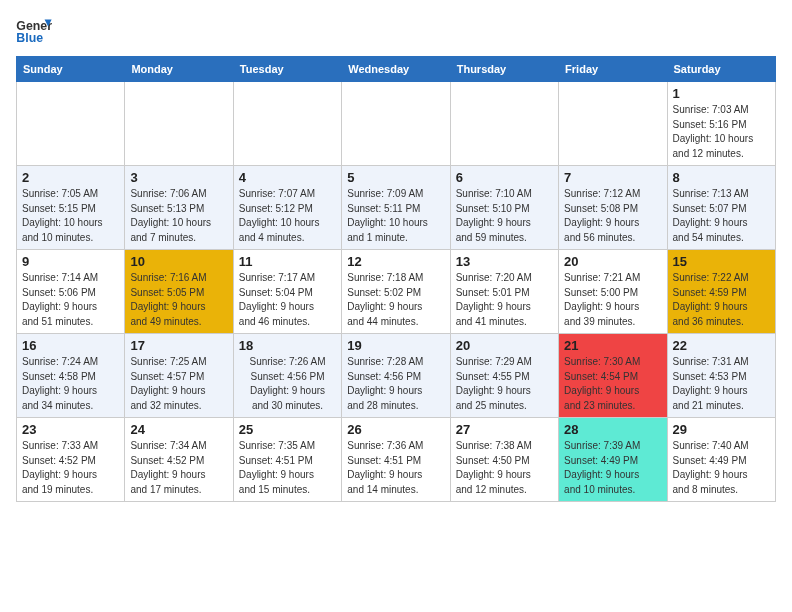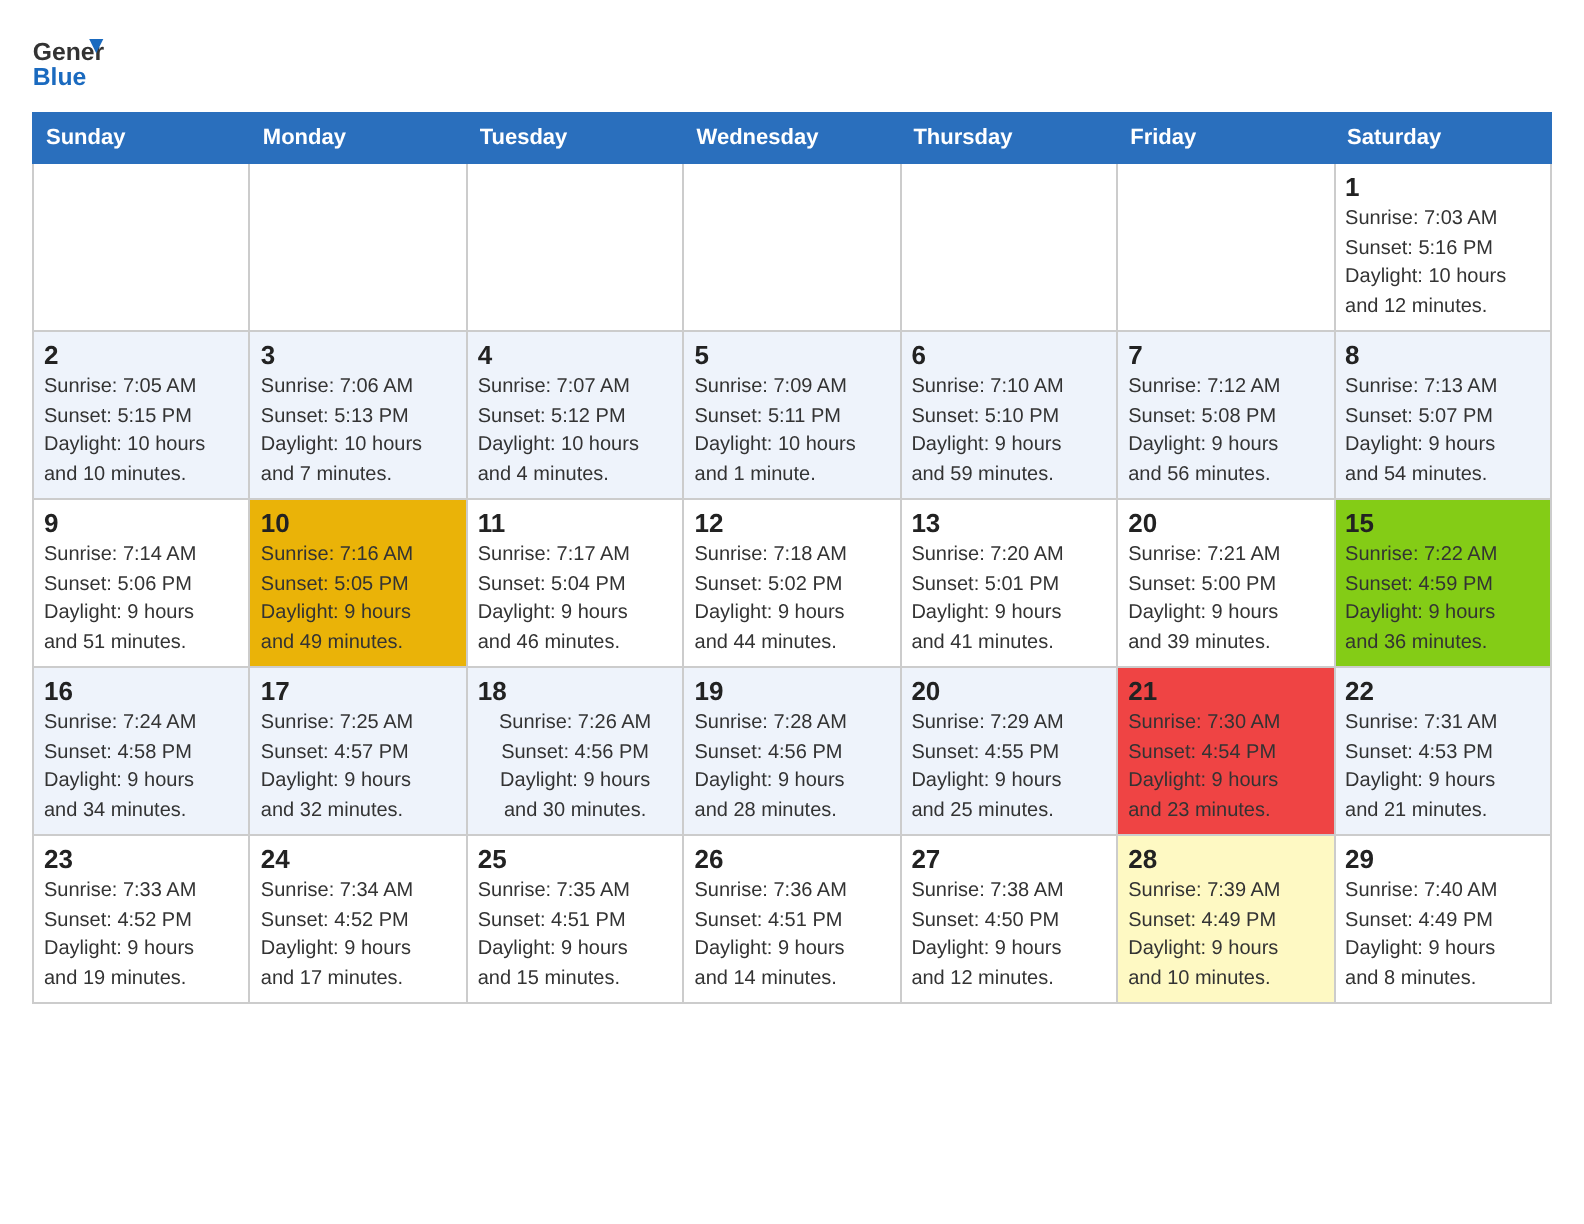--- a/index.html
+++ b/index.html
@@ -218,21 +218,21 @@
 Daylight: 9 hours
 and 41 minutes.</div>
         </td>
         <td style="background-color: rgb(255, 255, 255);">
           <span class="day-number">20</span>
           <div class="day-info" style="white-space: pre-line;">Sunrise: 7:21 AM
 Sunset: 5:00 PM
 Daylight: 9 hours
 and 39 minutes.</div>
         </td>
-        <td style="background-color: #84cc16;">
+        <td style="background-color: #eab308;">
           <span class="day-number">15</span>
           <div class="day-info" style="white-space: pre-line;">Sunrise: 7:22 AM
 Sunset: 4:59 PM
 Daylight: 9 hours
 and 36 minutes.</div>
         </td>
       </tr>
       <tr>
         <td style="background-color: rgb(238, 243, 251);">
           <span class="day-number">16</span>
@@ -313,21 +313,21 @@
 Daylight: 9 hours
 and 14 minutes.</div>
         </td>
         <td style="background-color: rgb(255, 255, 255);">
           <span class="day-number">27</span>
           <div class="day-info" style="white-space: pre-line;">Sunrise: 7:38 AM
 Sunset: 4:50 PM
 Daylight: 9 hours
 and 12 minutes.</div>
         </td>
-        <td style="background-color: #fef9c3;">
+        <td style="background-color: #5eead4;">
           <span class="day-number">28</span>
           <div class="day-info" style="white-space: pre-line;">Sunrise: 7:39 AM
 Sunset: 4:49 PM
 Daylight: 9 hours
 and 10 minutes.</div>
         </td>
         <td style="background-color: rgb(255, 255, 255);">
           <span class="day-number">29</span>
           <div class="day-info" style="white-space: pre-line;">Sunrise: 7:40 AM
 Sunset: 4:49 PM

